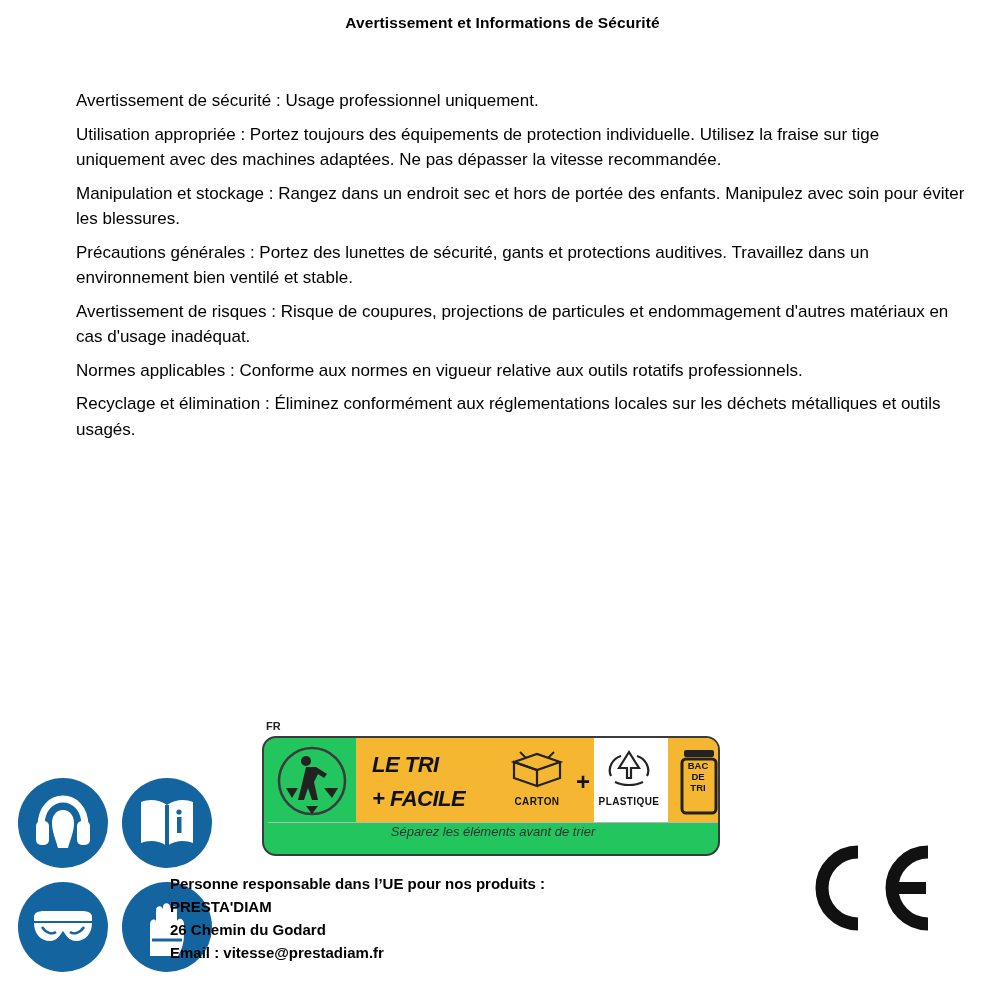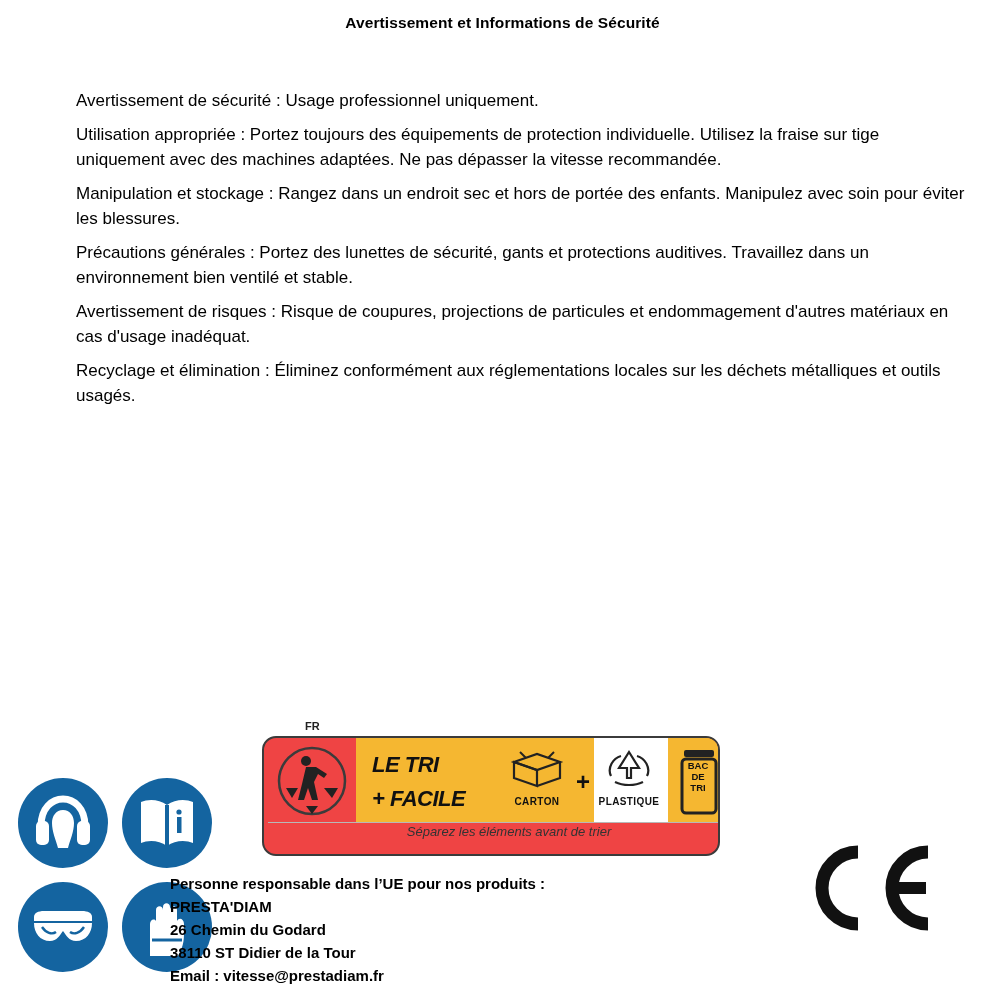--- a/index.html
+++ b/index.html
@@ -68,31 +68,30 @@
     width: 458px;
     height: 126px;
   }
   .tri-fr {
     position: absolute;
     left: 4px;
     top: -16px;
     font-size: 11px;
     font-weight: bold;
     color: #222;
-    margin-left: 39px;
   }
   .tri-box {
     position: absolute;
     left: 0;
     top: 0;
     width: 458px;
     height: 120px;
     border: 2px solid #3b3b3b;
     border-radius: 14px;
-    background: #ef4444;
+    background: #22c55e;
     overflow: hidden;
     box-sizing: border-box;
   }
   .tri-yellow {
     position: absolute;
     left: 92px;
     top: 0px;
     width: 366px;
     height: 84px;
     background: #f5b731;
@@ -168,21 +167,21 @@
     top: 22px;
     width: 40px;
     text-align: center;
     font-size: 9.5px;
     font-weight: bold;
     color: #111;
     line-height: 11px;
   }
   .tri-footer {
     position: absolute;
-    left: 16px;
+    left: 0;
     top: 86px;
     width: 458px;
     text-align: center;
     font-size: 13px;
     font-style: italic;
     color: #333;
   }
   .tri-divider {
     position: absolute;
     left: 4px;
@@ -217,20 +216,21 @@
 <body>
 
 <div class="page-title">Avertissement et Informations de Sécurité</div>
 
 <div class="body-text">
   <p>Avertissement de sécurité : Usage professionnel uniquement.</p>
   <p>Utilisation appropriée : Portez toujours des équipements de protection individuelle. Utilisez la fraise sur tige uniquement avec des machines adaptées. Ne pas dépasser la vitesse recommandée.</p>
   <p>Manipulation et stockage : Rangez dans un endroit sec et hors de portée des enfants. Manipulez avec soin pour éviter les blessures.</p>
   <p>Précautions générales : Portez des lunettes de sécurité, gants et protections auditives. Travaillez dans un environnement bien ventilé et stable.</p>
   <p>Avertissement de risques : Risque de coupures, projections de particules et endommagement d'autres matériaux en cas d'usage inadéquat.</p>
+  <p>Normes applicables : Conforme aux normes en vigueur relative aux outils rotatifs professionnels.</p>
   <p>Recyclage et élimination : Éliminez conformément aux réglementations locales sur les déchets métalliques et outils usagés.</p>
 </div>
 
 <div class="picto-grid">
 
   <div class="picto p1">
     <svg width="66" height="66" viewBox="0 0 66 66" aria-hidden="true">
 
       <path d="M11 36 C11 18, 22 9, 33 9 C44 9, 55 18, 55 36" fill="none" stroke="#ffffff" stroke-width="7" stroke-linecap="round"></path>
       <rect x="6" y="31" width="13" height="24" rx="5" fill="#ffffff"></rect>
@@ -327,21 +327,20 @@
 
     <div class="tri-divider"></div>
     <div class="tri-footer">Séparez les éléments avant de trier</div>
   </div>
 </div>
 
 <div class="resp-block">
   <div>Personne responsable dans l’UE pour nos produits :</div>
   <div>PRESTA'DIAM</div>
   <div>26 Chemin du Godard</div>
-  <div>38110 ST Didier de la Tour</div>
   <div>Email : vitesse@prestadiam.fr</div>
 </div>
 
 <div class="ce-mark">
   <svg width="150" height="100" viewBox="0 0 150 100" aria-hidden="true">
     <path d="M58 14 A36 36 0 1 0 58 86" fill="none" stroke="#111" stroke-width="13"></path>
     <path d="M128 14 A36 36 0 1 0 128 86" fill="none" stroke="#111" stroke-width="13"></path>
     <rect x="92" y="44" width="34" height="12" fill="#111"></rect>
   </svg>
 </div>

